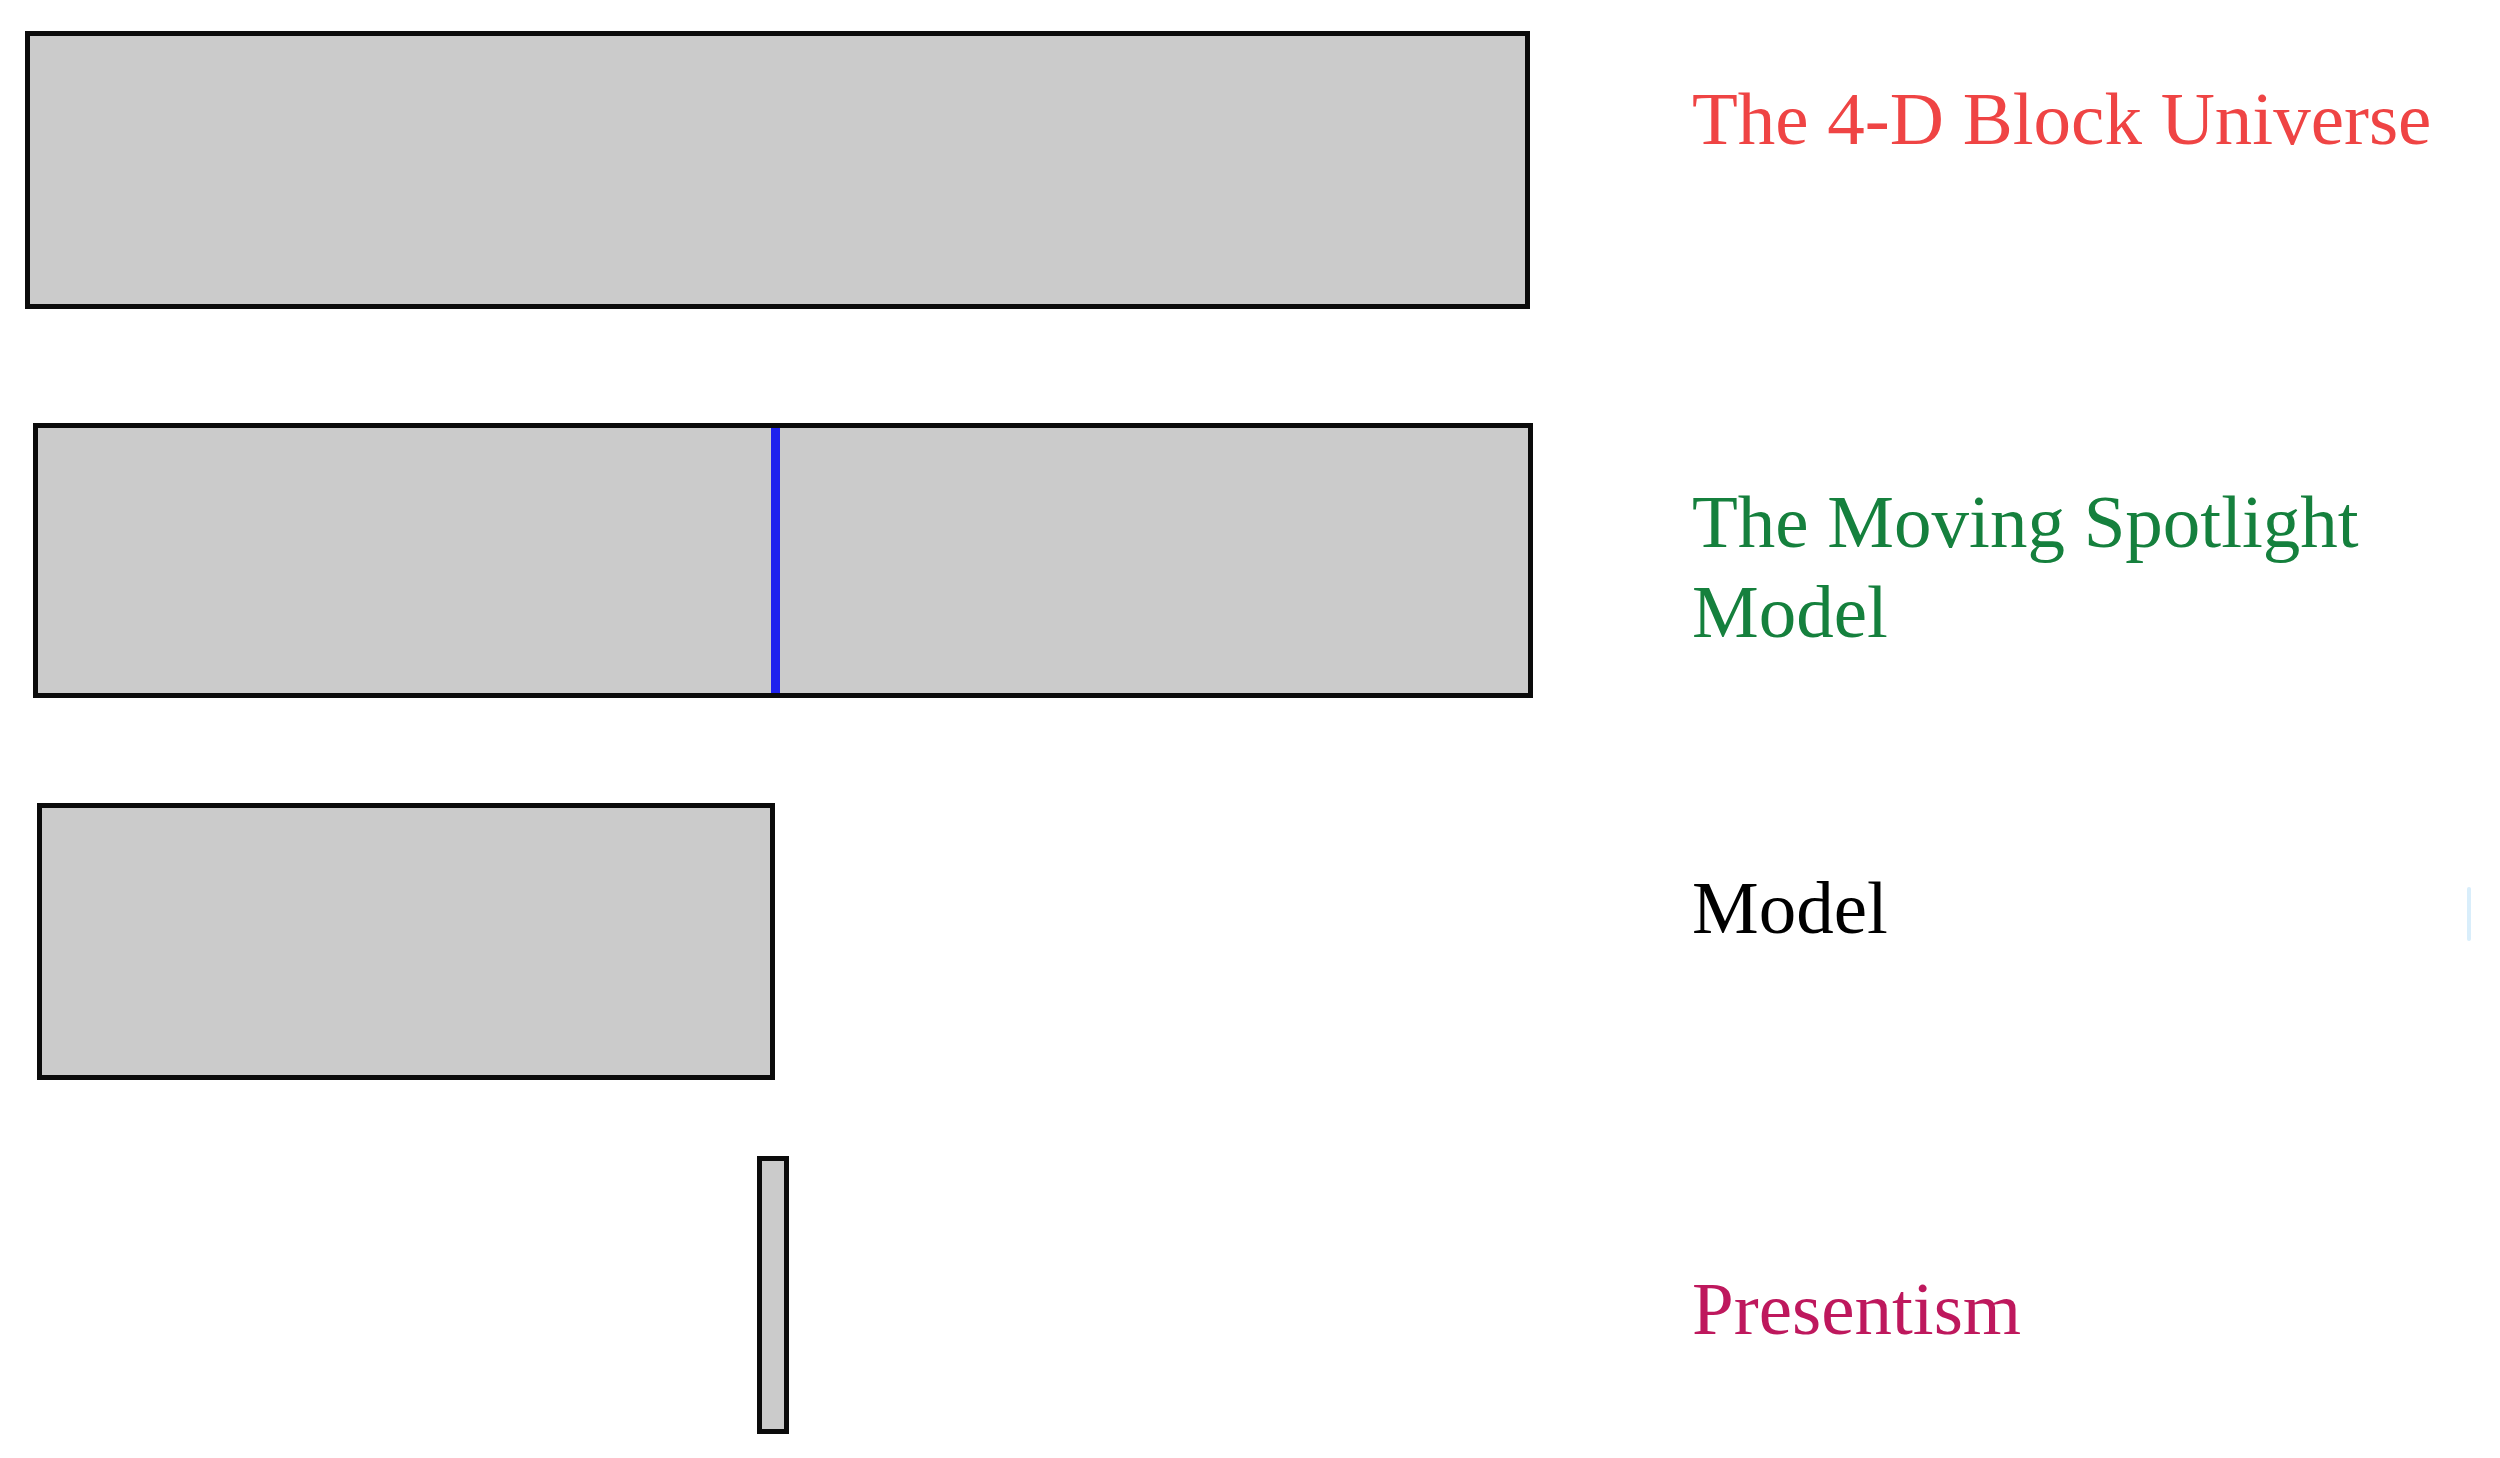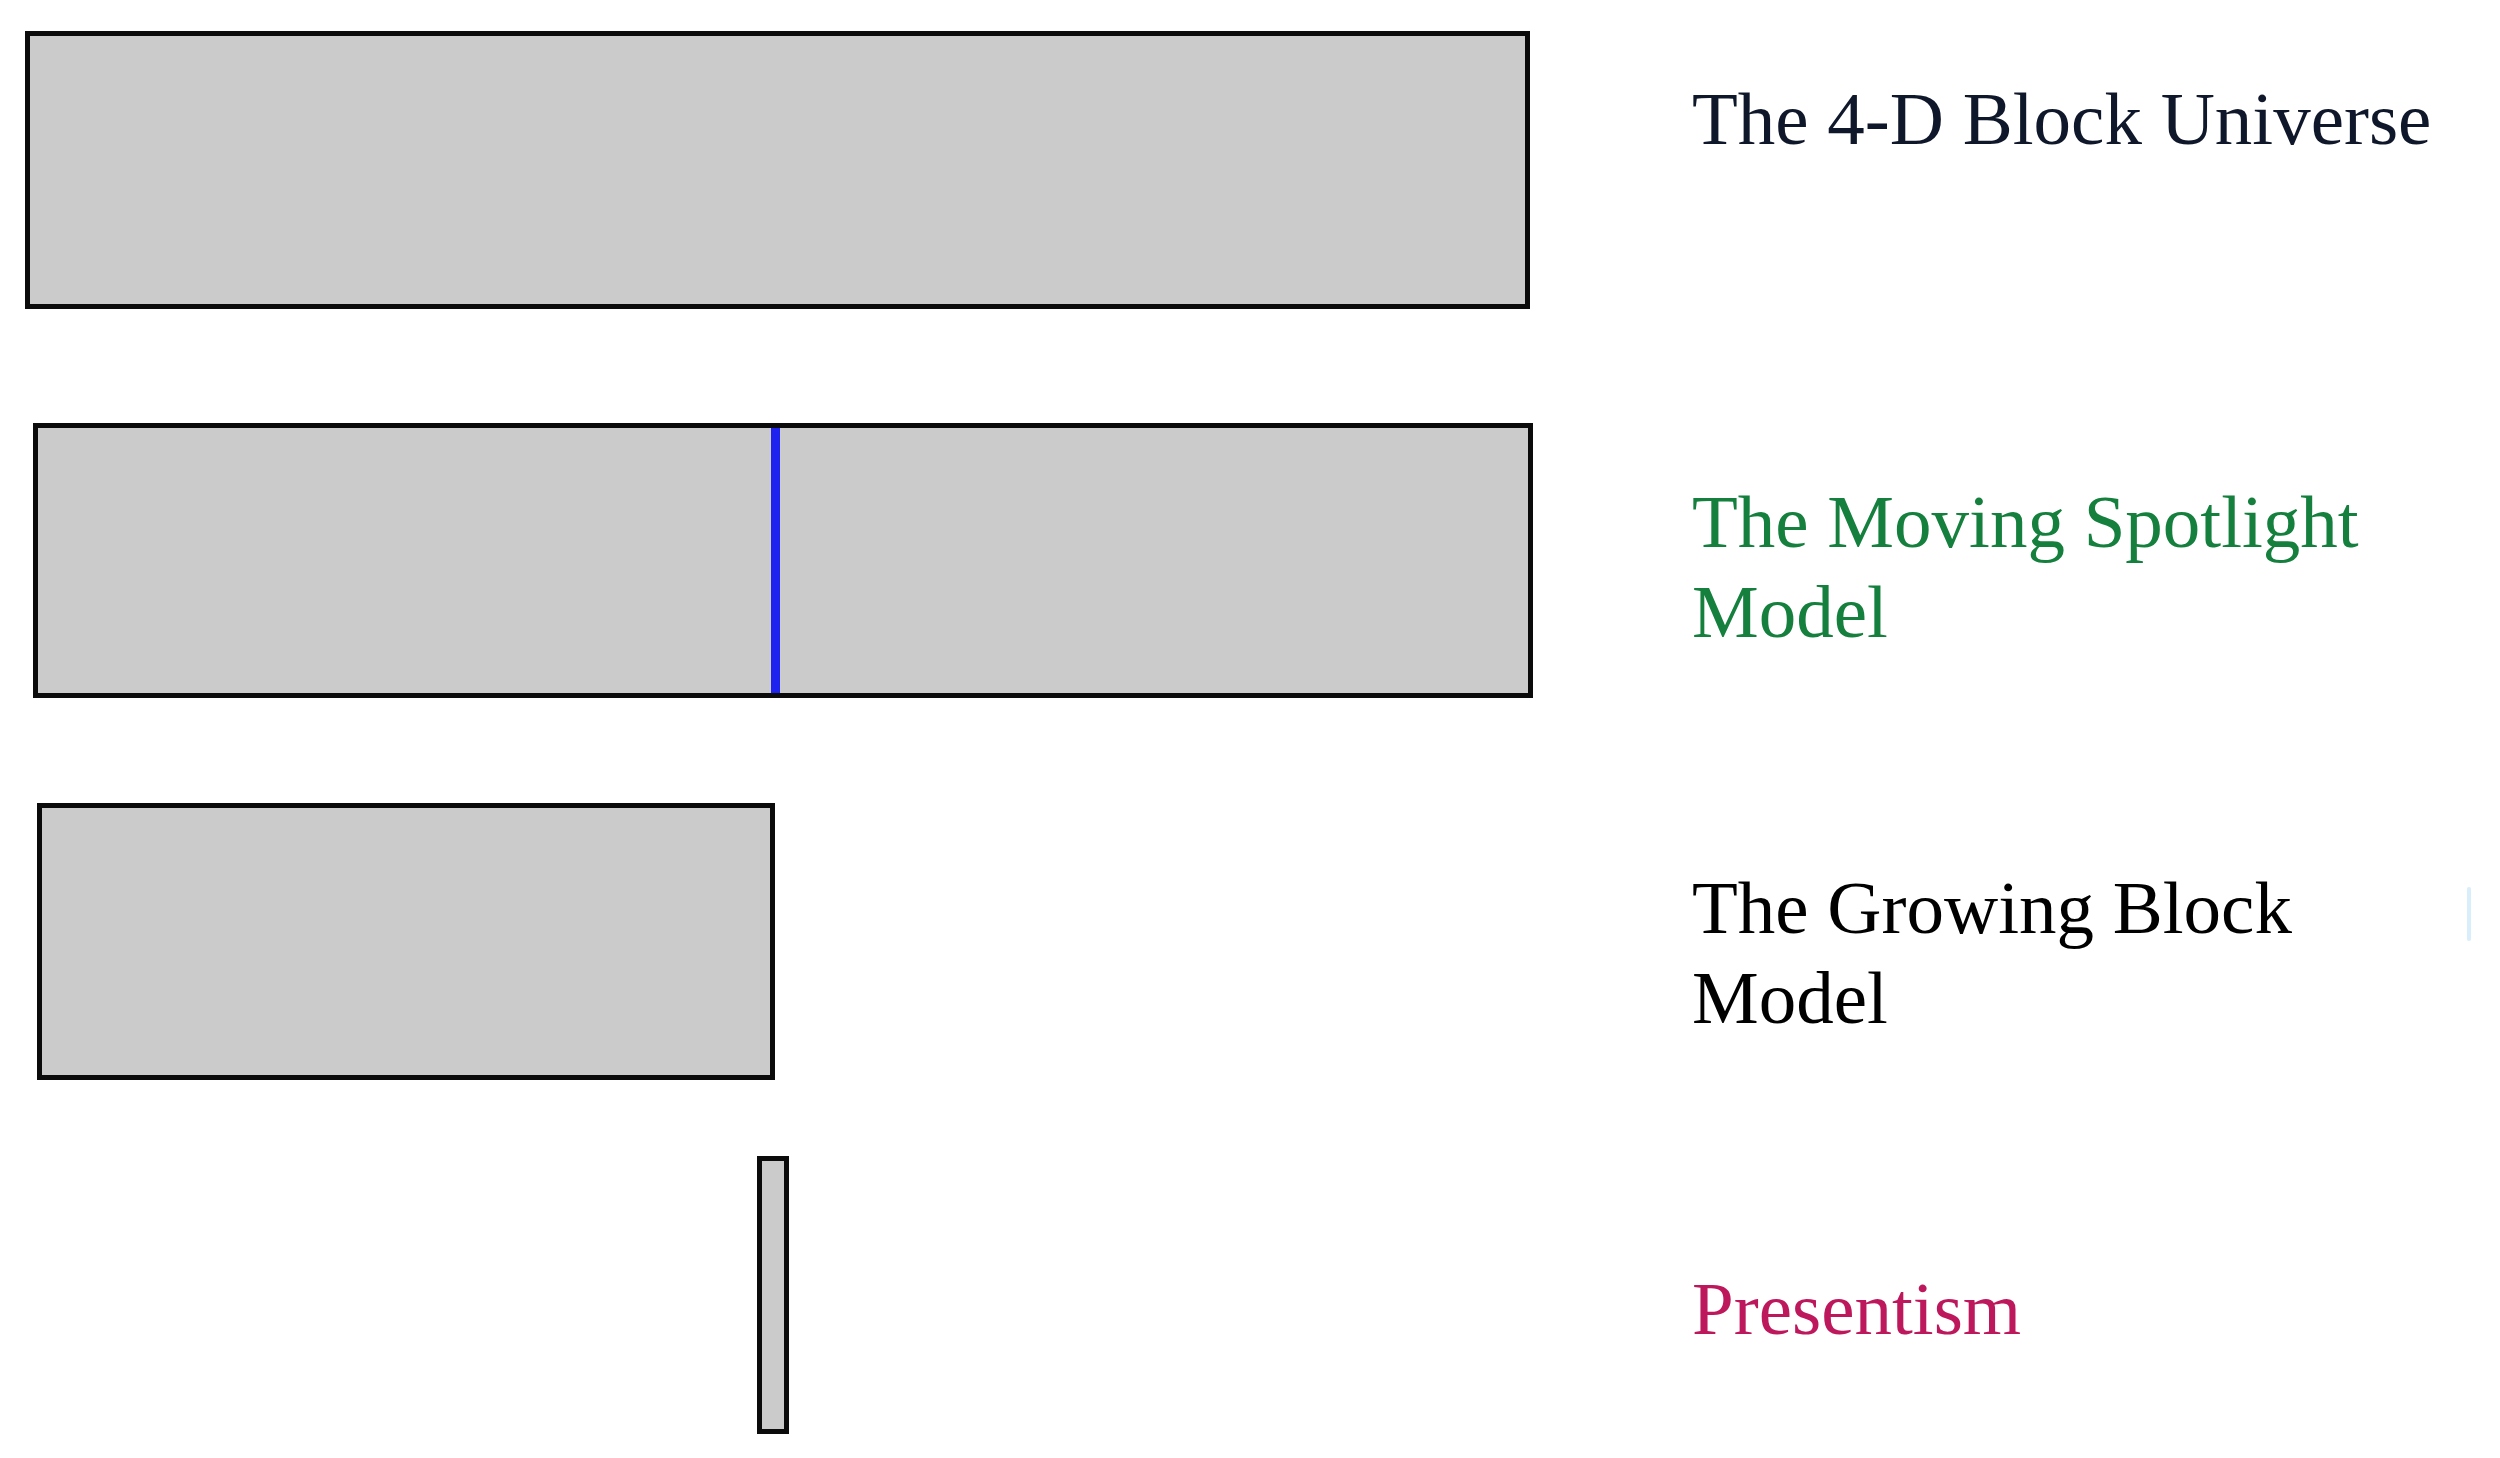--- a/index.html
+++ b/index.html
@@ -51,31 +51,30 @@
   <div class="bar" style="left: 25px; top: 31px; width: 1505px; height: 278px; background: rgb(203, 203, 203); border-color: rgb(11, 11, 11);"></div>
 
   <div class="bar" style="left: 33px; top: 423px; width: 1500px; height: 275px; background: rgb(203, 203, 203); border-color: rgb(11, 11, 11);">
     <div class="now-line" style="left: 733px; width: 9px; background: rgb(30, 34, 238);"></div>
   </div>
 
   <div class="bar" style="left: 37px; top: 803px; width: 738px; height: 277px; background: rgb(203, 203, 203); border-color: rgb(11, 11, 11);"></div>
 
   <div class="bar" style="left: 757px; top: 1156px; width: 32px; height: 278px; background: rgb(203, 203, 203); border-color: rgb(11, 11, 11);"></div>
 
-  <div class="row-label label-1" style="color: #0f172a;">
+  <div class="row-label label-1" style="color: #ef4444;">
     <span>The 4-D Block Universe</span>
   </div>
 
   <div class="row-label label-2" style="color: #15803d;">
     <span>The Moving Spotlight</span>
     <span>Model</span>
   </div>
 
   <div class="row-label label-3" style="color: rgb(0, 0, 0);">
-    <span>The Growing Block</span>
     <span>Model</span>
   </div>
 
   <div class="row-label label-4" style="color: #be185d; margin-top: 32px;">
     <span>Presentism</span>
   </div>
 
   <div class="edge-artifact" style="left: 2467px; top: 887px; width: 4px; height: 54px; background: rgb(217, 238, 251);"></div>
 
 </div>

